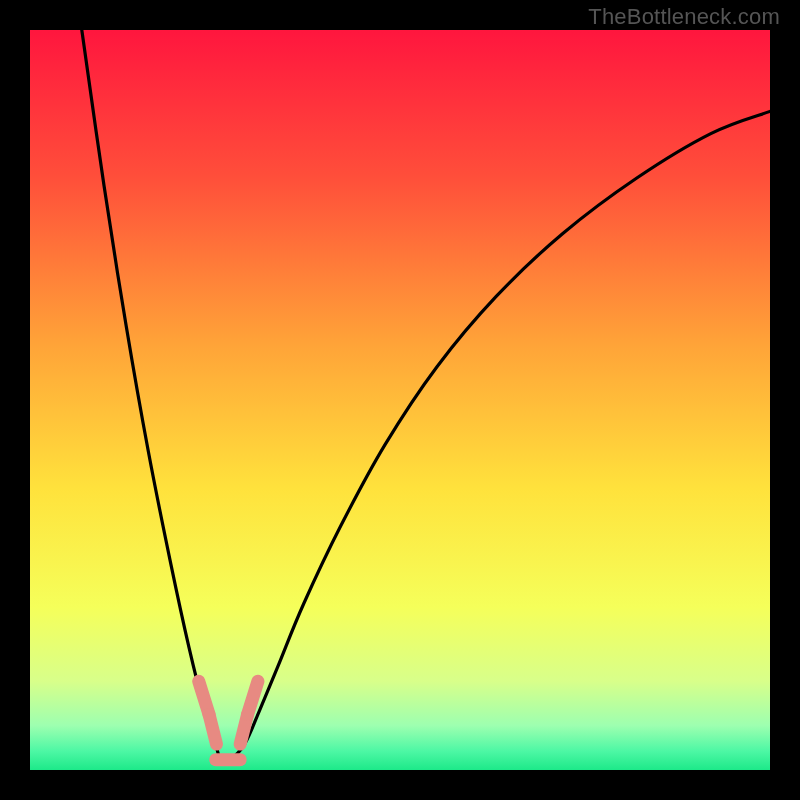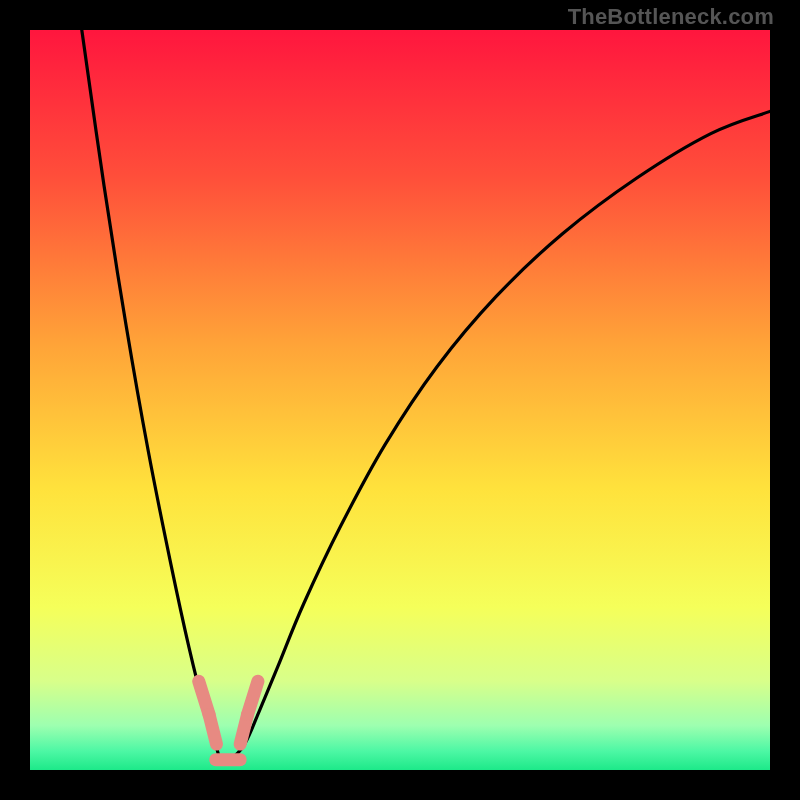--- a/index.html
+++ b/index.html
@@ -21,24 +21,24 @@
     position: absolute;
     top: 30px;
     left: 30px;
     width: 740px;
     height: 740px;
     overflow: hidden;
   }
   .watermark {
     position: absolute;
     top: 4px;
-    right: 26px;
+    right: 20px;
     color: #555;
     font-size: 22px;
-    font-weight: 700;
+    font-weight: 400;
     letter-spacing: 0.2px;
   }
 </style>
 </head>
 <body>
 
 <div class="frame">
   <div class="watermark">TheBottleneck.com</div>
 
   <div class="plot">

